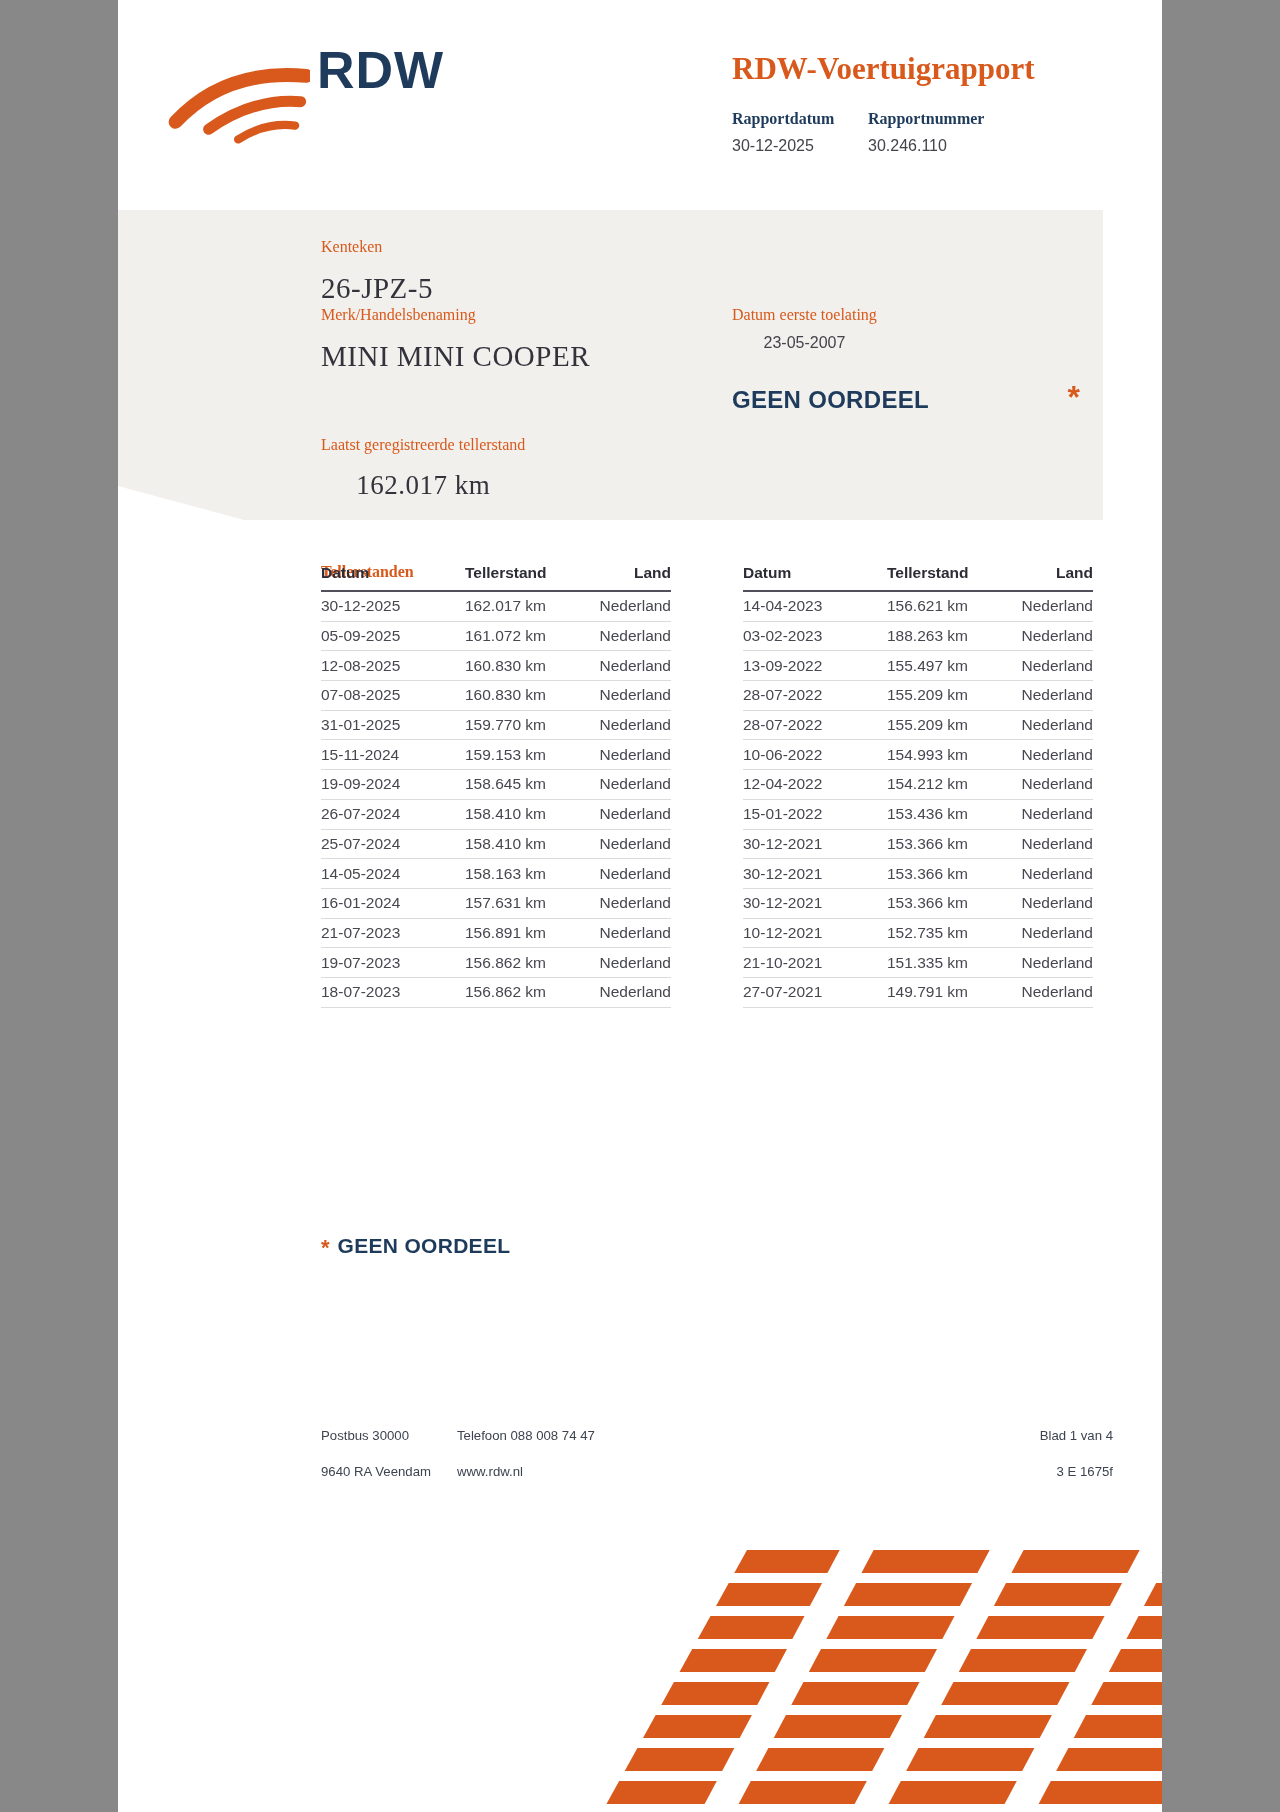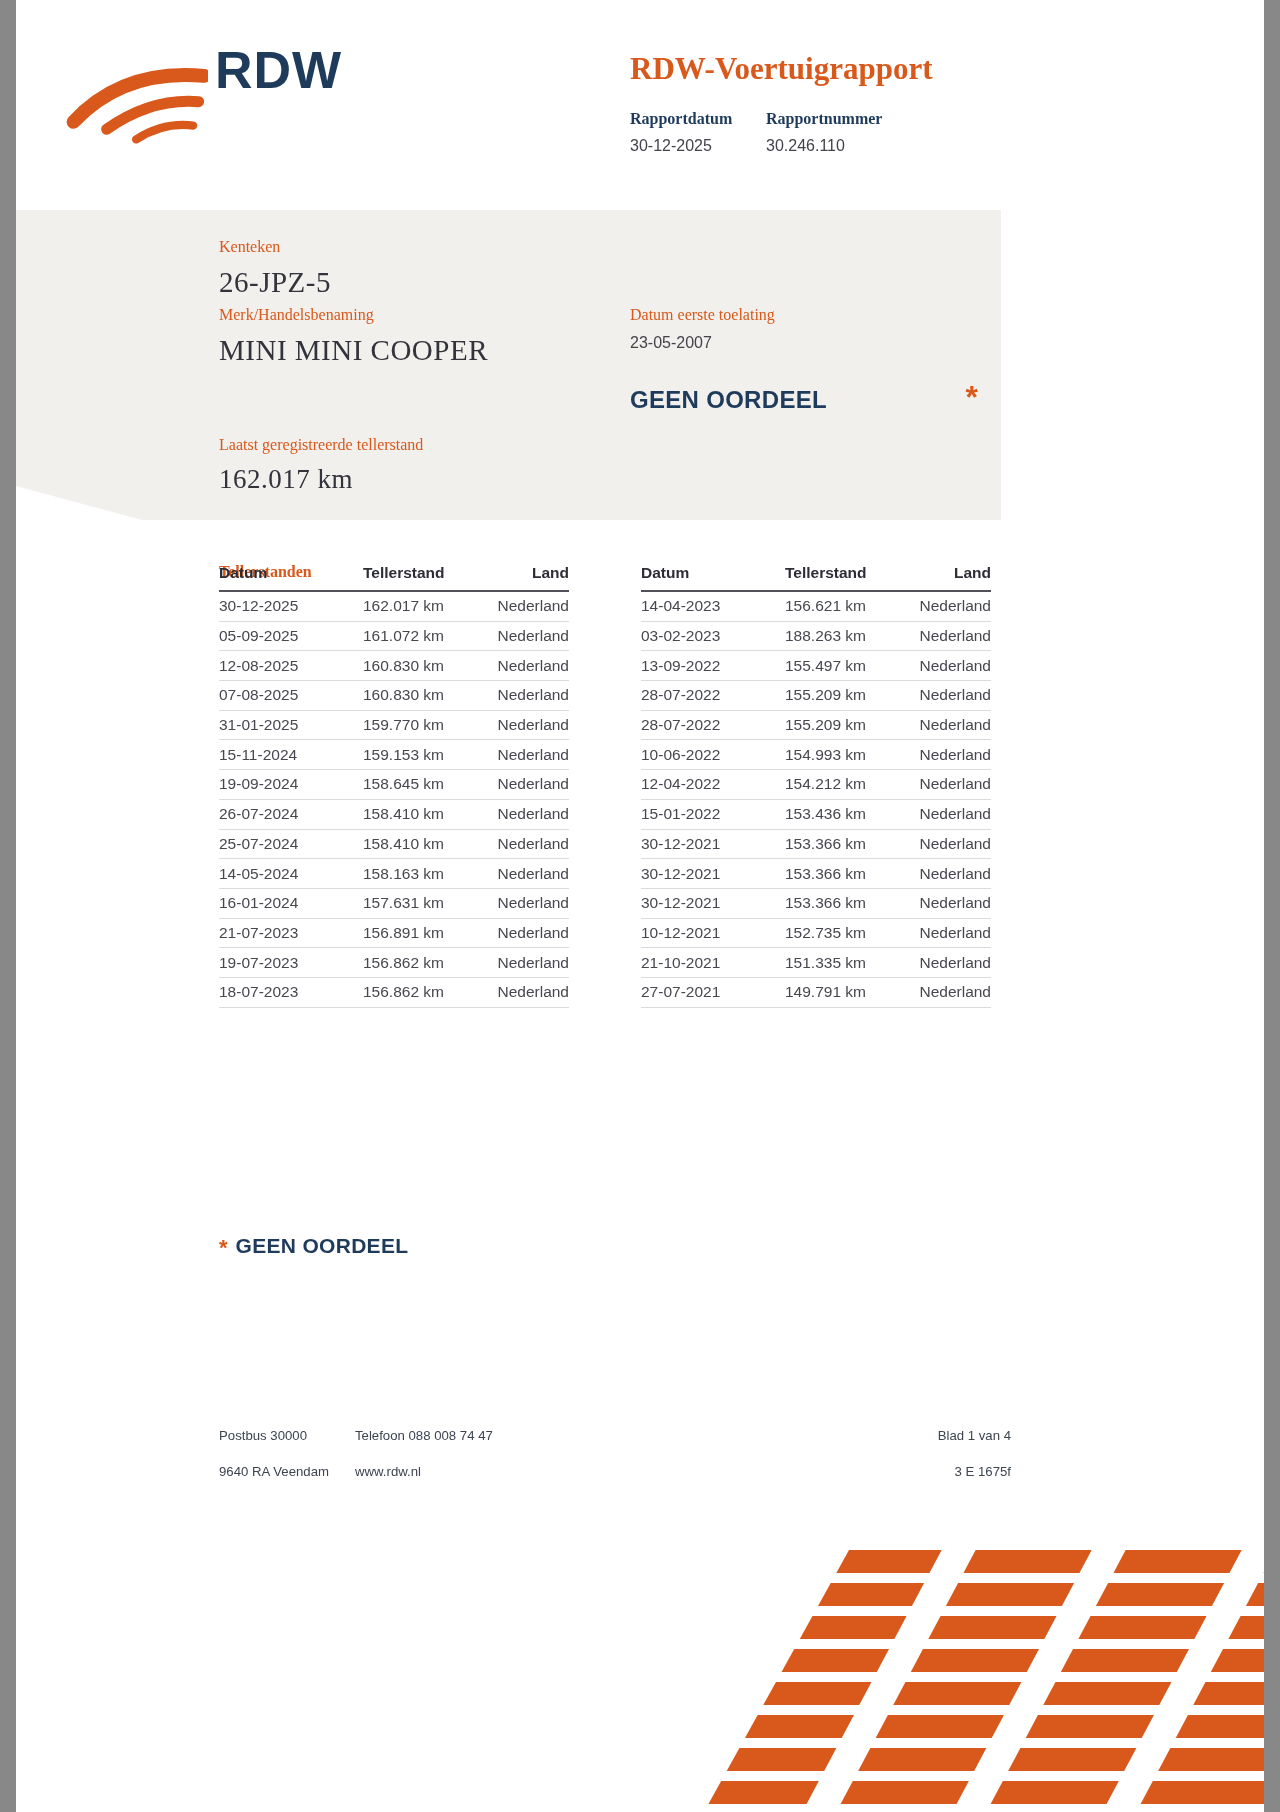--- a/index.html
+++ b/index.html
@@ -7,21 +7,21 @@
     --navy:#1F3B5C;
     --text:#43434B;
     --panel:#F2F0ED;
     --rowline:#DBDBDB;
     --headline:#50505A;
     --footer:#3D4450;
   }
   *{margin:0;padding:0;box-sizing:border-box;}
   body{background:#888;font-family:"Liberation Sans",sans-serif;}
   .page{
-    position:relative;width:1248px;height:1812px;background:#fff;
+    position:relative;width:1044px;height:1812px;background:#fff;
     margin:0 auto;overflow:hidden;
   }
   
   .logo-mark{position:absolute;left:50px;top:52px;width:142px;height:92px;color:var(--orange);}
   .logo-text{
     position:absolute;left:199px;top:40px;
     font-family:"Liberation Sans",sans-serif;font-weight:bold;
     font-size:52px;color:var(--navy);letter-spacing:1px;
   }
   .header-right{position:absolute;left:614px;top:52px;width:580px;}
@@ -36,26 +36,26 @@
   .meta-value{font-size:16px;color:var(--text);margin-top:9px;}
   
   .panel{
     position:absolute;left:0;top:210px;width:985px;height:310px;
     background:var(--panel);
     -webkit-clip-path:polygon(0 0,100% 0,100% 100%,12.8% 100%,0 89%);
     clip-path:polygon(0 0,100% 0,100% 100%,12.8% 100%,0 89%);
   }
   .fld{position:absolute;}
   .olabel{font-family:"Liberation Serif",serif;font-weight:400;font-size:16px;color:var(--orange);}
-  .big-value{font-family:"Liberation Serif",serif;font-size:29px;color:#33333C;margin-top:10px;letter-spacing:0.5px;}
+  .big-value{font-family:"Liberation Serif",serif;font-size:29px;color:#33333C;margin-top:16px;letter-spacing:0.5px;text-align:center;}
   .fld-kenteken{left:203px;top:28px;}
   .fld-merk{left:203px;top:96px;}
   .fld-teller{left:203px;top:226px;}
   .fld-afgifte{left:614px;top:28px;}
-  .fld-toelating{left:614px;top:96px;}
+  .fld-toelating{left:614px;top:96px;text-align:center;}
   .fld .meta-value{margin-top:10px;}
   .oordeel-row{
     position:absolute;left:614px;top:176px;width:348px;
     display:flex;justify-content:space-between;align-items:flex-start;
   }
   .oordeel{font-size:24px;font-weight:800;color:var(--navy);letter-spacing:0.3px;}
   .oordeel-star{font-size:32px;font-weight:700;color:var(--orange);line-height:22px;}
   
   .section-title{
     position:absolute;left:203px;top:563px;

